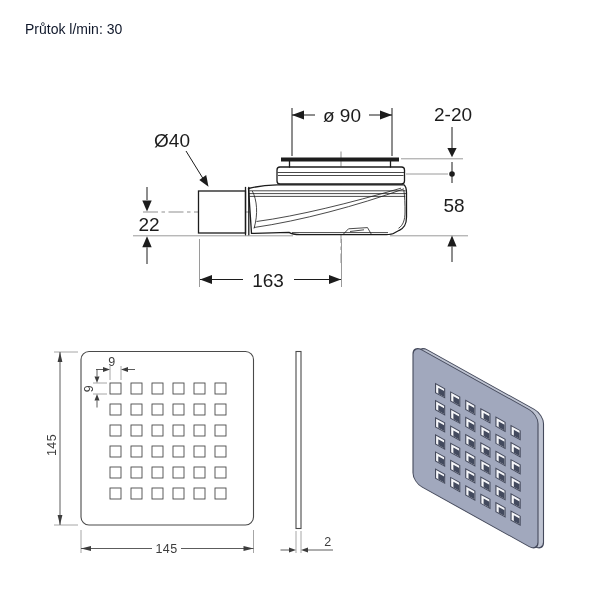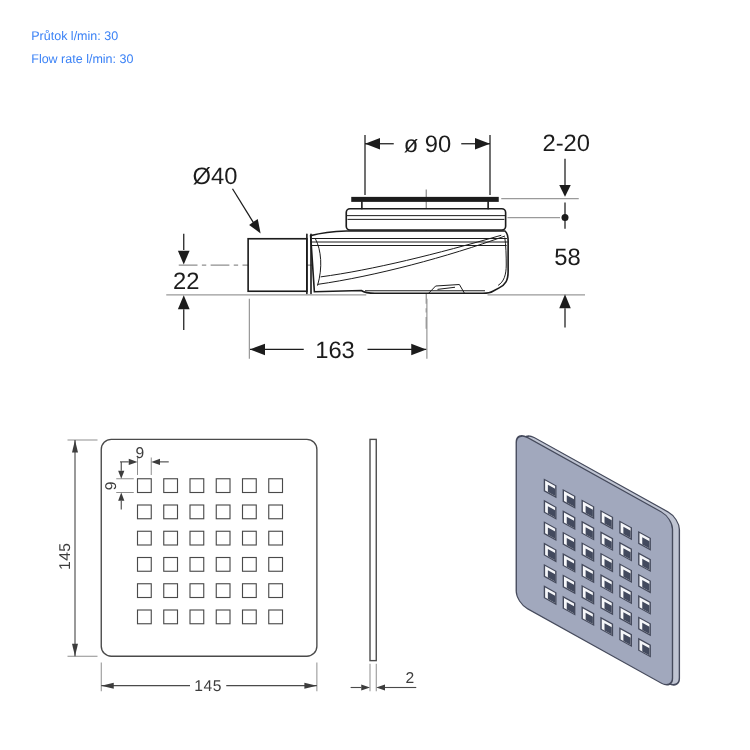--- a/index.html
+++ b/index.html
@@ -1,18 +1,18 @@
 <!DOCTYPE html>
 <html><head>
 <meta charset="utf-8">
 <style>
   html,body{margin:0;padding:0;background:#fff;}
   .canvas{position:relative;width:600px;height:600px;background:#ffffff;overflow:hidden;
           font-family:"Liberation Sans",sans-serif;}
-  .header{position:absolute;left:25px;top:21px;color:#3b82f6;font-size:10px;line-height:17.5px;}
+  .header{position:absolute;left:25px;top:21px;color:#0f172a;font-size:14px;line-height:17.5px;}
   svg{position:absolute;left:0;top:0;}
   svg text{font-family:"Liberation Sans",sans-serif;}
   .obj{stroke:#1c1c1c;fill:none;stroke-width:1.3;stroke-linecap:round;}
   .objf{stroke:#1c1c1c;fill:#ffffff;stroke-width:1.3;}
   .thin{stroke:#1c1c1c;fill:none;stroke-width:0.8;}
   .dimline{stroke:#1c1c1c;fill:none;stroke-width:1;}
   .ext{stroke:#9a9a9a;fill:none;stroke-width:1;}
   .cl{stroke:#8f8f8f;fill:none;stroke-width:1;stroke-dasharray:15 3.5 3.5 3.5;}
   .arr{fill:#1c1c1c;stroke:none;}
   .dim-lg{font-size:19px;fill:#1c1c1c;}
@@ -331,15 +331,14 @@
           <rect x="85.7" y="114.3" width="5.8" height="5.8" fill="#434a5e"></rect>
           <rect x="97.5" y="111" width="10.2" height="10.2" fill="#454a5c"></rect>
           <rect x="98.6" y="112.1" width="8" height="8" fill="#f5f6f9"></rect>
           <rect x="100.8" y="114.3" width="5.8" height="5.8" fill="#434a5e"></rect>
         </g>
     </g>
   </svg>
 
   <div class="header">
     <div>Průtok l/min: 30</div>
-    <div>Flow rate l/min: 30</div>
   </div>
 </div>
 
 </body></html>

